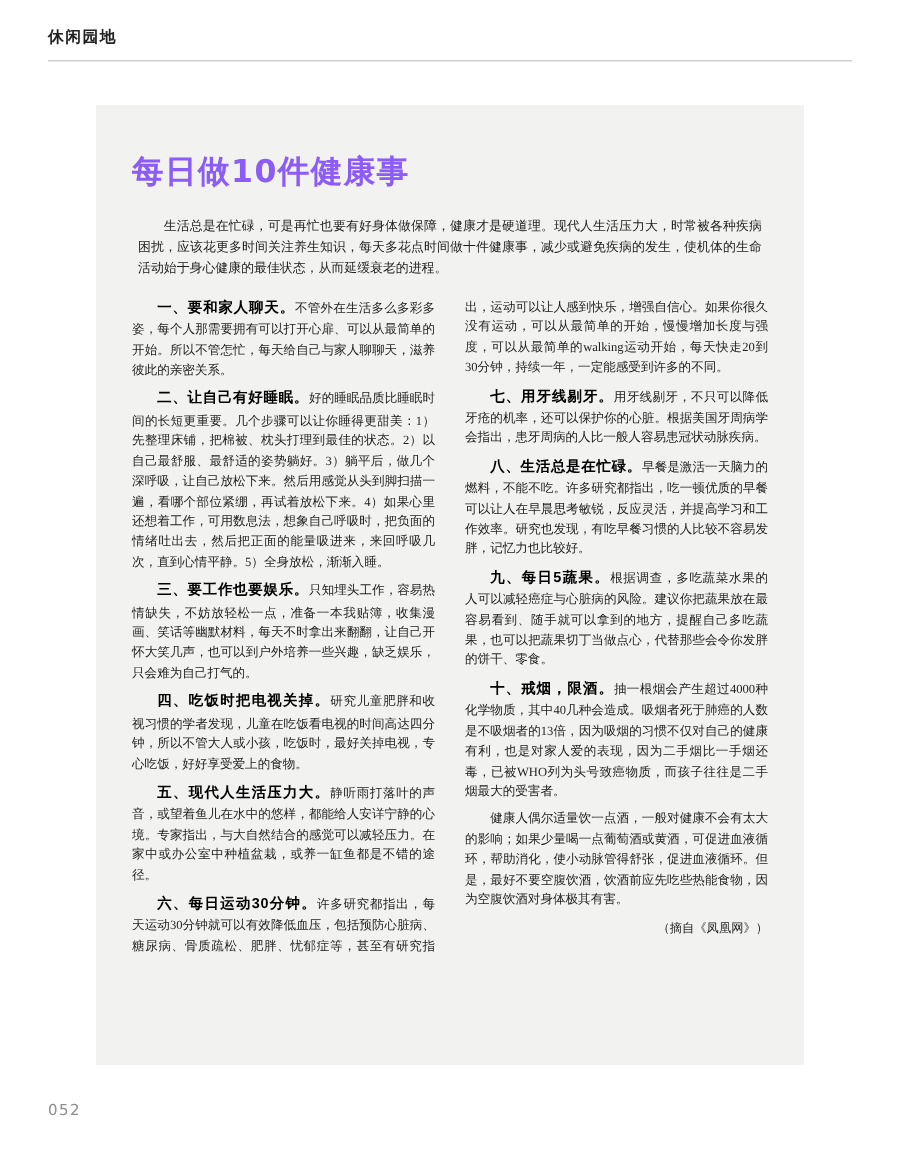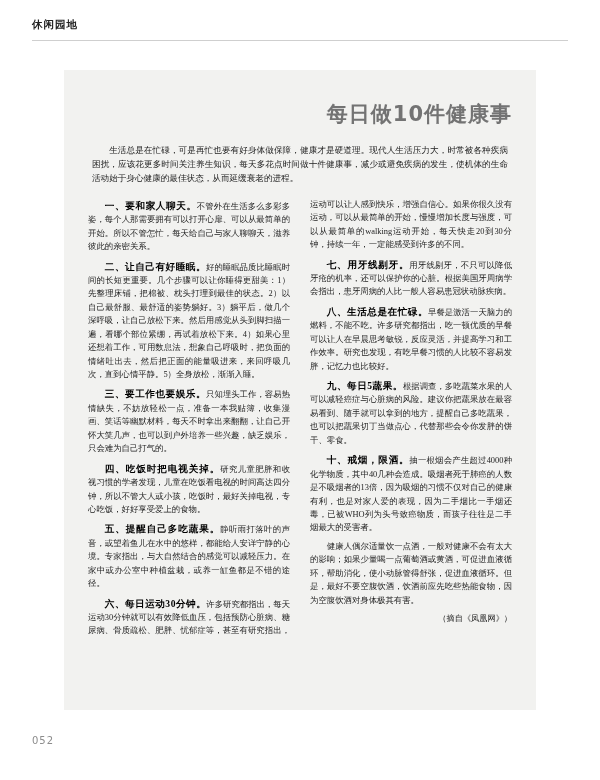--- a/index.html
+++ b/index.html
@@ -53,27 +53,27 @@
     left: 64px;
     top: 70px;
     width: 472px;
     height: 640px;
     background: #f2f2f0;
     box-sizing: border-box;
     padding: 22px 24px 18px 24px;
   }
 
   .title {
-    text-align: right;
+    text-align: left;
     font-family: "DejaVu Sans", "Liberation Sans", sans-serif;
     font-weight: bold;
     font-size: 21px;
     letter-spacing: 1px;
     margin: 8px 0 16px 0;
-    color: #737373;
+    color: #8b5cf6;
   }
 
   .lead {
     font-size: 8.6px;
     line-height: 1.62;
     text-align: justify;
     text-indent: 2em;
     margin: 0 4px 12px 4px;
     color: #1d1d1d;
   }
@@ -87,21 +87,21 @@
     color: #1d1d1d;
   }
   .columns p {
     margin: 0 0 5px 0;
     text-indent: 2em;
   }
   .columns p.item {
     text-indent: 2em;
   }
   .sub {
-    font-family: Liberation Serif, serif;
+    font-family: Liberation Sans, sans-serif;
     font-weight: bold;
     font-size: 9.6px;
     letter-spacing: 0.5px;
     color: #000;
   }
   .source {
     margin-top: 6px;
     text-align: right;
     font-size: 8.2px;
     text-indent: 0;
@@ -114,21 +114,21 @@
 <div class="head-rule"></div>
 
 <div class="article">
   <div class="title">每日做10件健康事</div>
   <div class="lead">生活总是在忙碌，可是再忙也要有好身体做保障，健康才是硬道理。现代人生活压力大，时常被各种疾病困扰，应该花更多时间关注养生知识，每天多花点时间做十件健康事，减少或避免疾病的发生，使机体的生命活动始于身心健康的最佳状态，从而延缓衰老的进程。</div>
   <div class="columns">
     <p class="item"><span class="sub">一、要和家人聊天。</span><span>不管外在生活多么多彩多姿，每个人那需要拥有可以打开心扉、可以从最简单的开始。所以不管怎忙，每天给自己与家人聊聊天，滋养彼此的亲密关系。</span></p>
     <p class="item"><span class="sub">二、让自己有好睡眠。</span><span>好的睡眠品质比睡眠时间的长短更重要。几个步骤可以让你睡得更甜美：1）先整理床铺，把棉被、枕头打理到最佳的状态。2）以自己最舒服、最舒适的姿势躺好。3）躺平后，做几个深呼吸，让自己放松下来。然后用感觉从头到脚扫描一遍，看哪个部位紧绷，再试着放松下来。4）如果心里还想着工作，可用数息法，想象自己呼吸时，把负面的情绪吐出去，然后把正面的能量吸进来，来回呼吸几次，直到心情平静。5）全身放松，渐渐入睡。</span></p>
     <p class="item"><span class="sub">三、要工作也要娱乐。</span><span>只知埋头工作，容易热情缺失，不妨放轻松一点，准备一本我贴簿，收集漫画、笑话等幽默材料，每天不时拿出来翻翻，让自己开怀大笑几声，也可以到户外培养一些兴趣，缺乏娱乐，只会难为自己打气的。</span></p>
     <p class="item"><span class="sub">四、吃饭时把电视关掉。</span><span>研究儿童肥胖和收视习惯的学者发现，儿童在吃饭看电视的时间高达四分钟，所以不管大人或小孩，吃饭时，最好关掉电视，专心吃饭，好好享受爱上的食物。</span></p>
-    <p class="item"><span class="sub">五、提醒自己多吃蔬果。</span><span>静听雨打落叶的声音，或望着鱼儿在水中的悠样，都能给人安详宁静的心境。专家指出，与大自然结合的感觉可以减轻压力。在家中或办公室中种植盆栽，或养一缸鱼都是不错的途径。</span></p>
+    <p class="item"><span class="sub">五、现代人生活压力大。</span><span>静听雨打落叶的声音，或望着鱼儿在水中的悠样，都能给人安详宁静的心境。专家指出，与大自然结合的感觉可以减轻压力。在家中或办公室中种植盆栽，或养一缸鱼都是不错的途径。</span></p>
     <p class="item"><span class="sub">六、每日运动30分钟。</span><span>许多研究都指出，每天运动30分钟就可以有效降低血压，包括预防心脏病、糖尿病、骨质疏松、肥胖、忧郁症等，甚至有研究指出，运动可以让人感到快乐，增强自信心。如果你很久没有运动，可以从最简单的开始，慢慢增加长度与强度，可以从最简单的walking运动开始，每天快走20到30分钟，持续一年，一定能感受到许多的不同。</span></p>
     <p class="item"><span class="sub">七、用牙线剔牙。</span><span>用牙线剔牙，不只可以降低牙疮的机率，还可以保护你的心脏。根据美国牙周病学会指出，患牙周病的人比一般人容易患冠状动脉疾病。</span></p>
     <p class="item"><span class="sub">八、生活总是在忙碌。</span><span>早餐是激活一天脑力的燃料，不能不吃。许多研究都指出，吃一顿优质的早餐可以让人在早晨思考敏锐，反应灵活，并提高学习和工作效率。研究也发现，有吃早餐习惯的人比较不容易发胖，记忆力也比较好。</span></p>
     <p class="item"><span class="sub">九、每日5蔬果。</span><span>根据调查，多吃蔬菜水果的人可以减轻癌症与心脏病的风险。建议你把蔬果放在最容易看到、随手就可以拿到的地方，提醒自己多吃蔬果，也可以把蔬果切丁当做点心，代替那些会令你发胖的饼干、零食。</span></p>
     <p class="item"><span class="sub">十、戒烟，限酒。</span><span>抽一根烟会产生超过4000种化学物质，其中40几种会造成。吸烟者死于肺癌的人数是不吸烟者的13倍，因为吸烟的习惯不仅对自己的健康有利，也是对家人爱的表现，因为二手烟比一手烟还毒，已被WHO列为头号致癌物质，而孩子往往是二手烟最大的受害者。</span></p>
     <p class="item"><span>健康人偶尔适量饮一点酒，一般对健康不会有太大的影响；如果少量喝一点葡萄酒或黄酒，可促进血液循环，帮助消化，使小动脉管得舒张，促进血液循环。但是，最好不要空腹饮酒，饮酒前应先吃些热能食物，因为空腹饮酒对身体极其有害。</span></p>
     <p class="source">（摘自《凤凰网》）</p>
   </div>
 </div>
 

